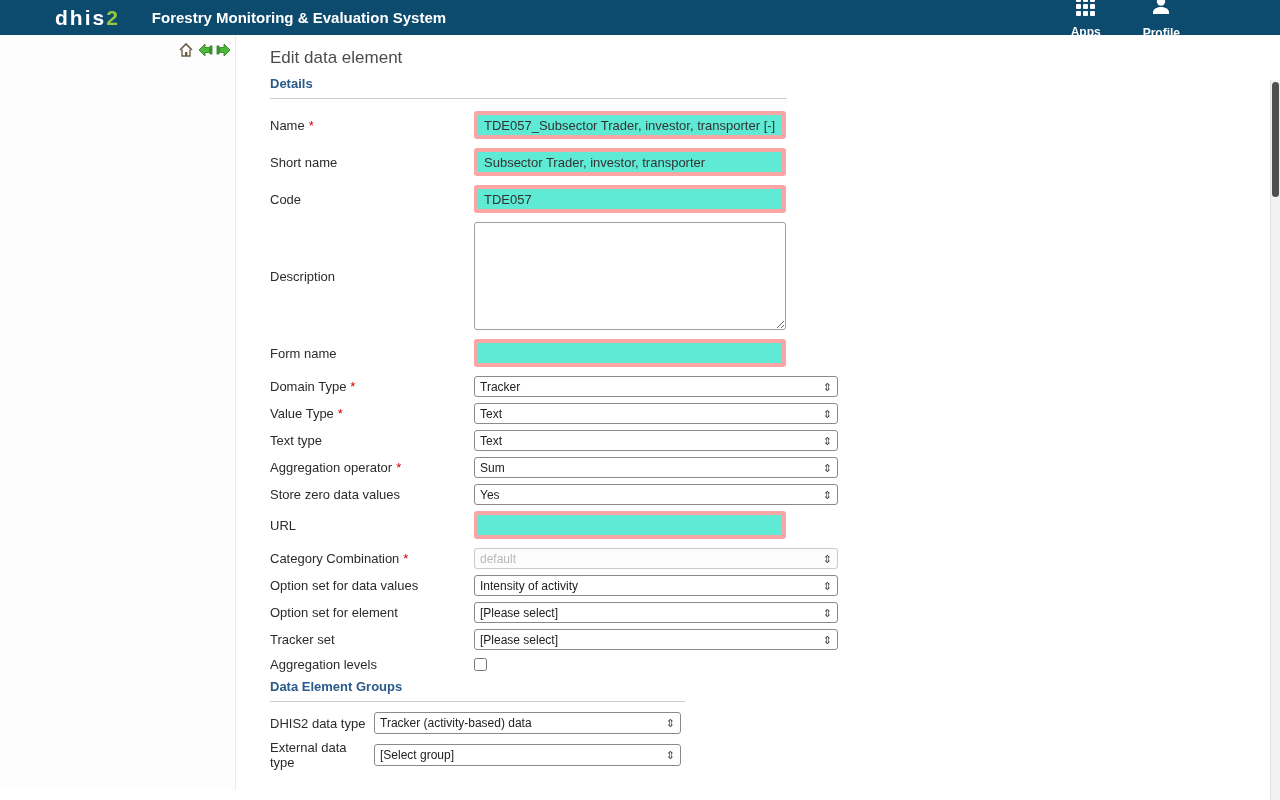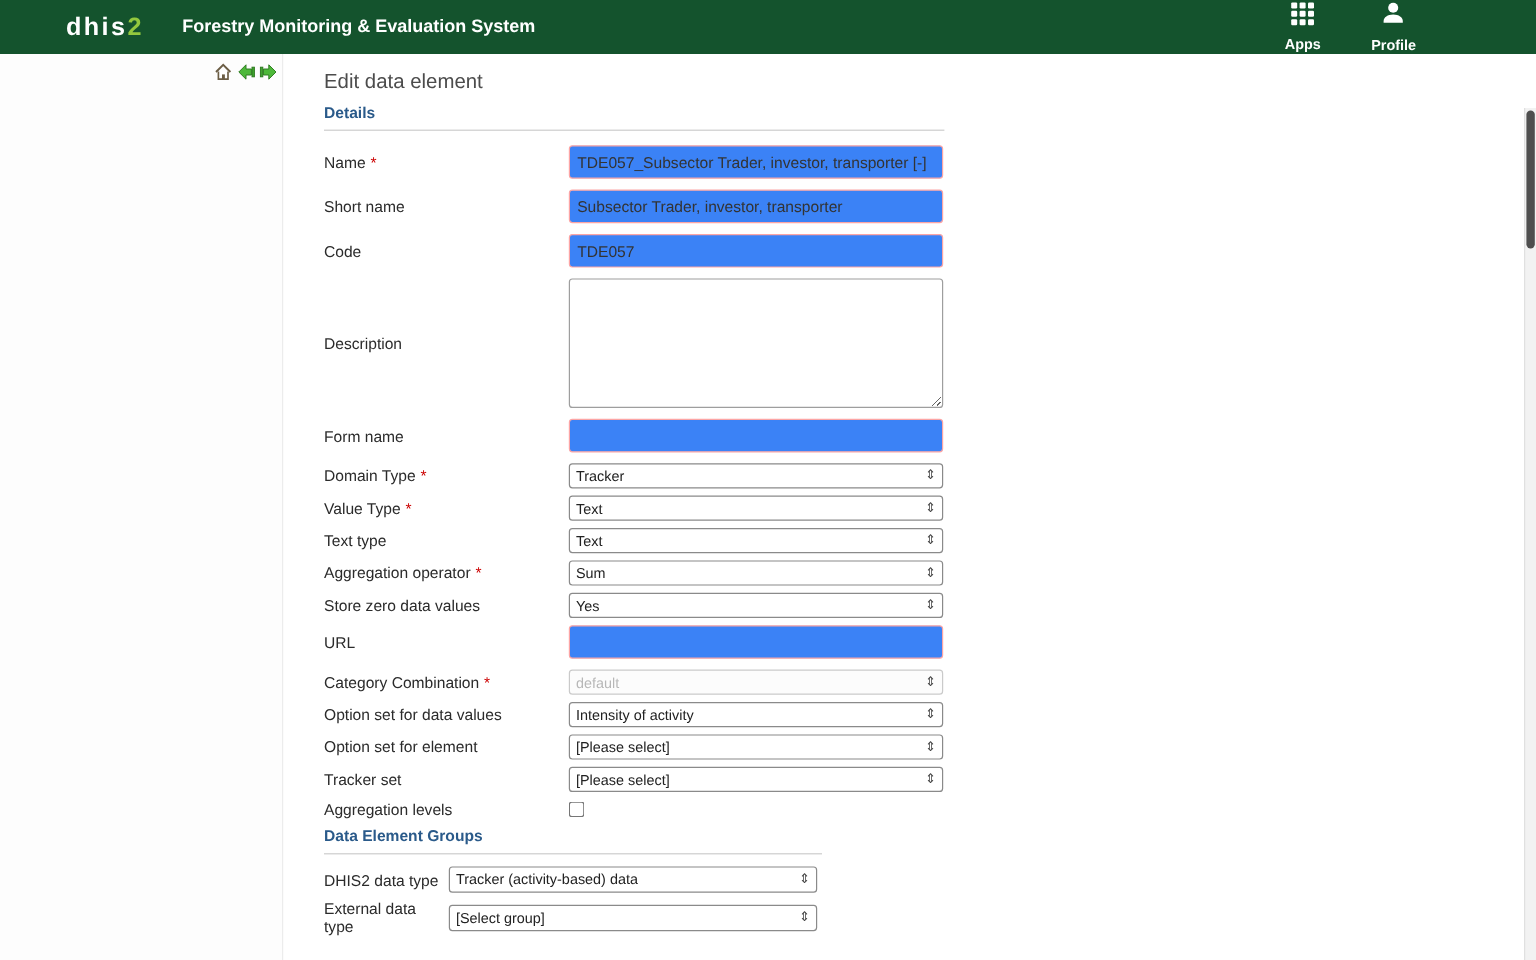--- a/index.html
+++ b/index.html
@@ -1,20 +1,20 @@
 <!DOCTYPE html>
 <html><head>
 <meta charset="utf-8">
 <style>
   * { box-sizing: border-box; margin: 0; padding: 0; }
   html, body { width: 1280px; height: 800px; overflow: hidden; background: #fff;
     font-family: "Liberation Sans", sans-serif; }
 
   
-  .header { height: 45px; background: #14532d; display: flex; align-items: center; position: relative; }
+  .header { height: 35px; background: #0c4a6e; display: flex; align-items: center; position: relative; }
   .logo { margin-left: 55px; font-size: 21px; font-weight: bold; color: #fff; letter-spacing: 2px; cursor: pointer; }
   .logo .accent { color: #93c83e; letter-spacing: 0; }
   .app-title { margin-left: 34px; font-size: 15px; font-weight: bold; color: #fff; }
   .header-right { margin-left: auto; display: flex; align-items: center; gap: 42px; padding-right: 100px; }
   .header-item { display: flex; align-items: center; gap: 9px; cursor: pointer; flex-direction: column; }
   .header-item .hlabel { color: #fff; font-size: 12px; font-weight: bold; }
   .apps-icon { display: grid; grid-template-columns: repeat(3, 5px); grid-auto-rows: 5px; gap: 2px; }
   .apps-icon i { background: #fff; border-radius: 1px; }
   .profile-icon svg { display: block; }
 
@@ -31,27 +31,27 @@
   .section-title { margin-top: 8px; margin-bottom: 12px; width: 517px;
     font-size: 13px; font-weight: bold; color: #2a5a8a;
     padding-bottom: 7px; border-bottom: 1px solid #ccc; }
   .section-title.groups { width: 415px; margin-top: 4px; margin-bottom: 10px; }
 
   .row { display: flex; align-items: center; margin-bottom: 9px; width: 520px; }
   .row.select-row { margin-bottom: 6px; align-items: center; }
   .lbl { width: 204px; flex-shrink: 0; font-size: 13px; color: #2b2b2b; }
   .req { color: #cc0000; margin-left: 4px; }
 
-  .txt { width: 312px; height: 28px; border: 1px solid #fca5a5; border-radius: 3px;
-    font-size: 13px; padding: 0 6px; color: #333; font-family: inherit; background: #3b82f6; }
+  .txt { width: 312px; height: 28px; border: 4px solid #fca5a5; border-radius: 3px;
+    font-size: 13px; padding: 0 6px; color: #333; font-family: inherit; background: #5eead4; }
   .txt-area { width: 312px; height: 108px; border: 1px solid #9e9e9e; border-radius: 3px;
     font-size: 13px; padding: 4px 6px; color: #333; font-family: inherit; resize: both; }
 
   .sel { position: relative; display: inline-block; }
-  select { width: 312px; height: 21px; font-size: 12px; color: #222; background: #fff;
+  select { width: 364px; height: 21px; font-size: 12px; color: #222; background: #fff;
     border: 1px solid #8a8a8a; border-radius: 3px; padding: 0 20px 0 5px;
     appearance: none; -webkit-appearance: none; -moz-appearance: none; font-family: inherit; }
   select:disabled { color: #9a9a9a; background: #fcfcfc; border-color: #b5b5b5; }
   .sel-arrow { position: absolute; right: 6px; top: 50%; transform: translateY(-50%);
     font-size: 11px; color: #444; pointer-events: none; line-height: 1; }
 
   .chk { width: 13px; height: 13px; margin: 2px 0; }
 
   .groups-row .lbl { width: 104px; }
   .groups-row select { width: 307px; height: 22px; }

